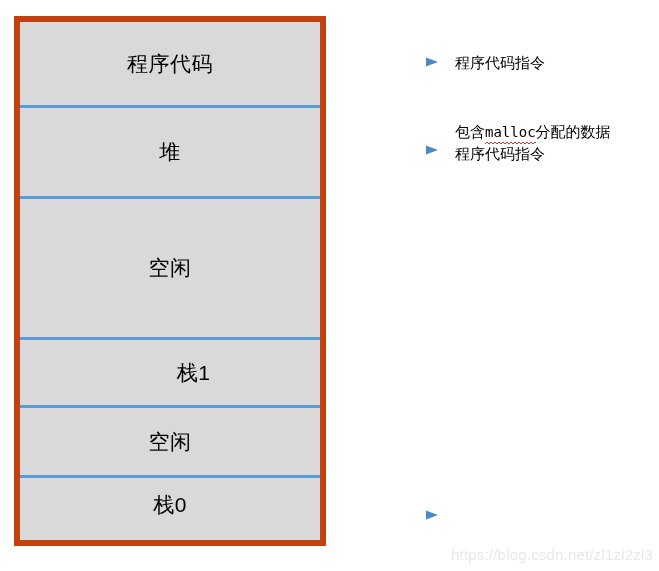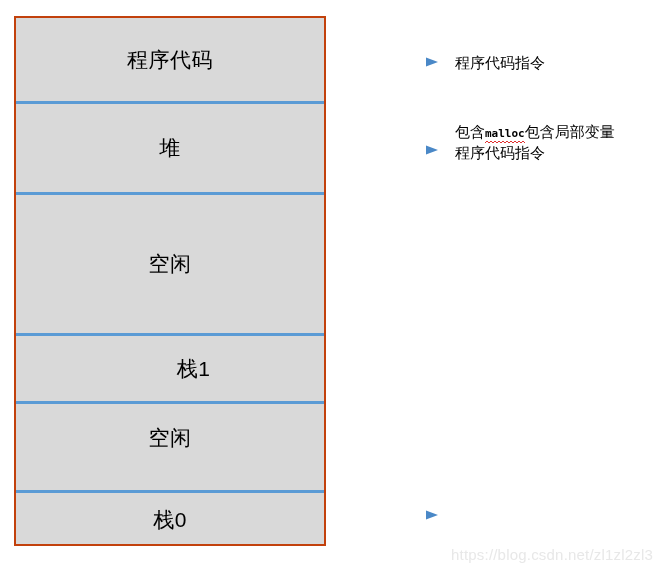--- a/index.html
+++ b/index.html
@@ -22,21 +22,21 @@
   }
 
   
   .mem-box {
     position: absolute;
     left: 14px;
     top: 16px;
     width: 312px;
     height: 530px;
     box-sizing: border-box;
-    border: 2px solid #c2410c;
+    border: 6px solid #c2410c;
     background: #d9d9d9;
   }
   .mem-seg {
     position: absolute;
     left: 0;
     width: 100%;
     box-sizing: border-box;
     display: flex;
     align-items: center;
     justify-content: center;
@@ -66,24 +66,23 @@
   .annot {
     position: absolute;
     font-size: 15px;
     line-height: 1.42;
     color: #000000;
     white-space: nowrap;
     margin-left: 8px;
   }
   .annot .mono {
     font-family: "DejaVu Sans Mono", "Liberation Mono", monospace;
-    font-size: 11px;
+    font-size: 14px;
     position: relative;
     display: inline-block;
-    font-weight: bold;
   }
   .annot .mono .squiggle {
     position: absolute;
     left: 0;
     right: 0;
     bottom: -2px;
     height: 4px;
     overflow: hidden;
   }
   .annot .mono .squiggle svg {
@@ -120,21 +119,21 @@
     </div>
 
     <div class="mem-seg" id="seg-3" style="top:315px; height:68px;padding-left:47px;">
       <span class="seg-label">栈1</span>
     </div>
 
     <div class="mem-seg" id="seg-4" style="top:383px; height:70px;">
       <span class="seg-label">空闲</span>
     </div>
 
-    <div class="mem-seg" id="seg-5" style="top:472px; height:56px;">
+    <div class="mem-seg" id="seg-5" style="top:453px; height:56px;">
       <span class="seg-label">栈0</span>
     </div>
 
   </div>
 
   <div class="arrow" style="left:326px; top:56px; width:114px;">
     <svg width="114" height="12" viewBox="0 0 114 12">
       <defs>
         <linearGradient id="ag1" x1="0" y1="0" x2="1" y2="0">
           <stop offset="0%" stop-color="#ffffff"></stop>
@@ -175,21 +174,21 @@
   <div class="annot" style="left:447px; top:52px;">
     <div>程序代码指令</div>
   </div>
 
   <div class="annot" style="left:447px; top:121px;">
     <div>
       <span>包含</span><span class="mono"><span>malloc</span><span class="squiggle">
             <svg width="52" height="4" viewBox="0 0 52 4" preserveAspectRatio="none">
               <path d="M0,3 L2,1 L4,3 L6,1 L8,3 L10,1 L12,3 L14,1 L16,3 L18,1 L20,3 L22,1 L24,3 L26,1 L28,3 L30,1 L32,3 L34,1 L36,3 L38,1 L40,3 L42,1 L44,3 L46,1 L48,3 L50,1 L52,3" fill="none" stroke="#e03030" stroke-width="1"></path>
             </svg>
-          </span></span><span>包含局部变量</span>
+          </span></span><span>分配的数据</span>
     </div>
     <div>程序代码指令</div>
   </div>
 
   <div class="annot" style="left:447px; top:500px;">
   </div>
 
   <div class="watermark" style="left:451px; top:546px;">https://blog.csdn.net/zl1zl2zl3</div>
 
 </div>

